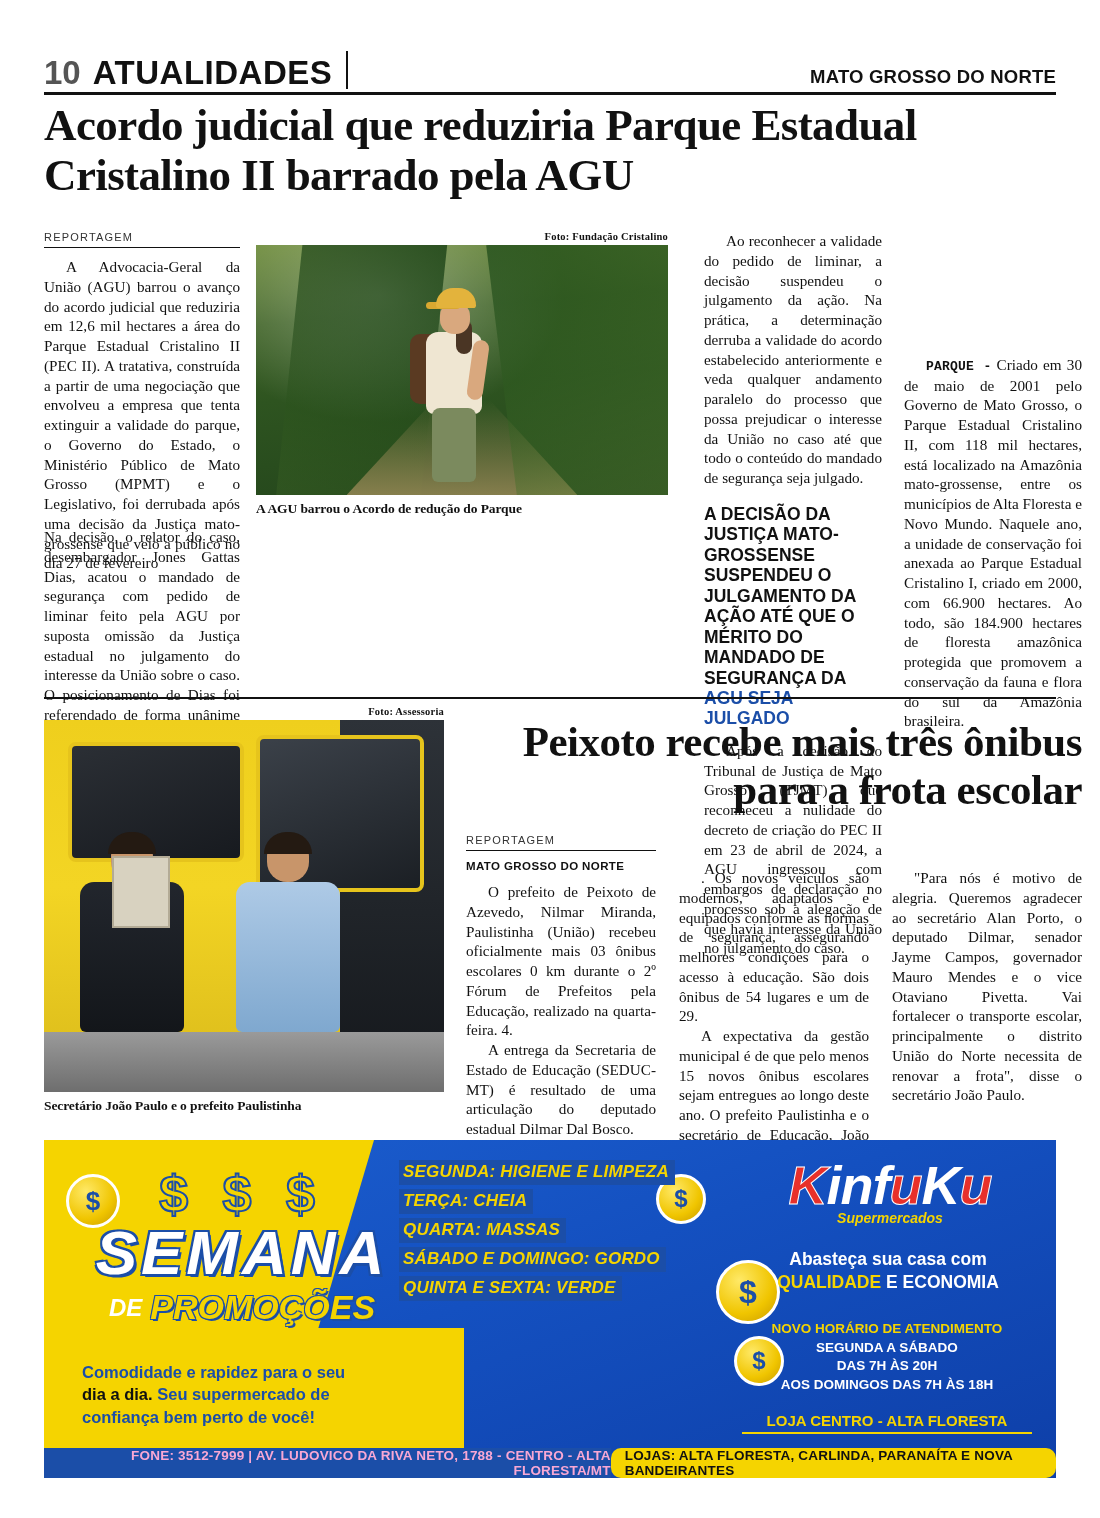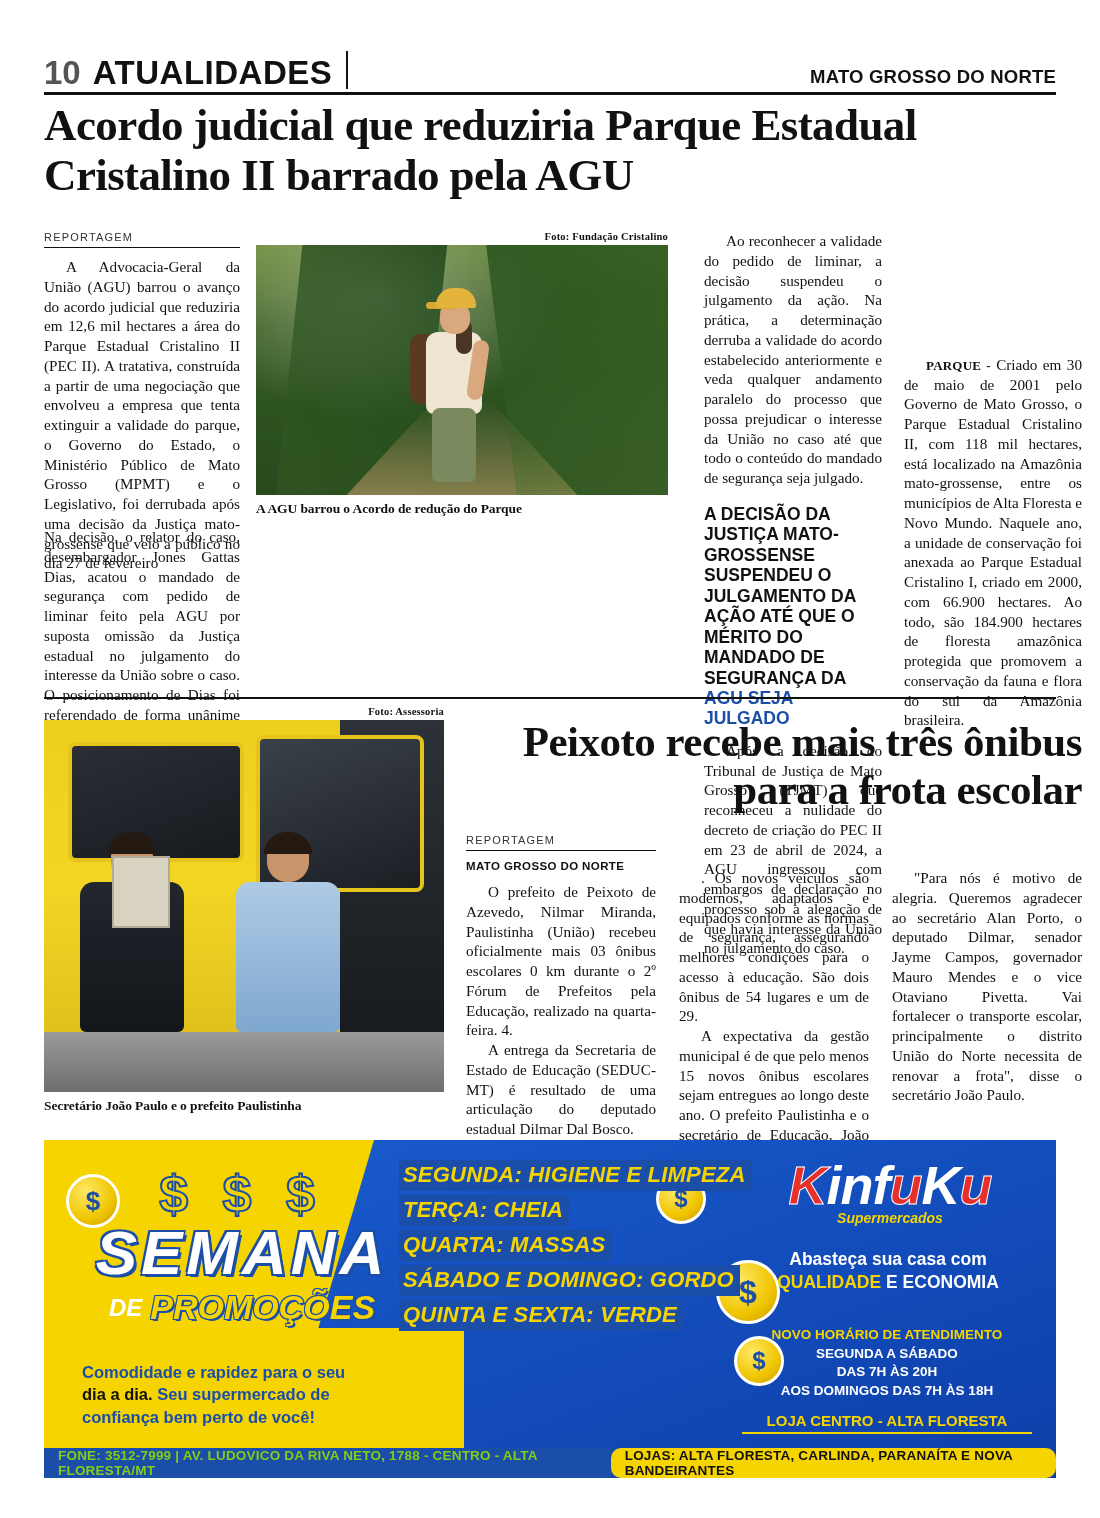--- a/index.html
+++ b/index.html
@@ -162,21 +162,21 @@
     line-height: 1.17;
     color: #111;
     margin-top: 16px;
   }
   .pullquote .hi { color: #1b4ea8; }
 
   .a1-lower { position: absolute; left: 0; top: 296px; width: 640px; }
   .a1-lower .lcol { float: left; width: 196px; }
 
   .kicker {
-    font-family: Liberation Serif, serif;
+    font-family: Liberation Mono, monospace;
     font-weight: bold;
     font-size: 13px;
     letter-spacing: 0.2px;
   }
 
   
   .sep2 {
     position: absolute;
     left: 44px;
     top: 697px;
@@ -284,21 +284,21 @@
     line-height: 1.35;
   }
   .ad-tagline .b { color: #111; }
   .ad-days {
     position: absolute;
     left: 355px; top: 20px;
     width: 300px;
   }
   .ad-day {
     font-family: "Liberation Sans", sans-serif;
-    font-size: 22px;
+    font-size: 17px;
     font-weight: bold;
     font-style: italic;
     color: #f5d400;
     background: #1b4ea8;
     display: inline-block;
     padding: 2px 6px 3px 4px;
     margin-bottom: 4px;
     letter-spacing: 0.2px;
     white-space: nowrap;
   }
@@ -342,21 +342,21 @@
     position: absolute;
     right: 24px; top: 180px;
     width: 290px;
     text-align: center;
     font-family: "Liberation Sans", sans-serif;
     color: #fff;
     font-size: 13.5px;
     font-weight: bold;
     line-height: 1.38;
   }
-  .ad-hours .y { color: #f5d400; margin-top: 6px; }
+  .ad-hours .y { color: #f5d400; }
   .ad-loja {
     position: absolute;
     right: 24px; top: 272px;
     width: 290px;
     text-align: center;
     font-family: "Liberation Sans", sans-serif;
     color: #f5d400;
     font-size: 15px;
     font-weight: bold;
     border-bottom: 2px solid #f5d400;
@@ -364,30 +364,31 @@
   }
   .ad-footer {
     position: absolute;
     left: 0; bottom: 0;
     width: 100%;
     height: 30px;
     display: flex;
   }
   .ad-footer-left {
     background: #1b4ea8;
-    color: #84cc16;
+    color: #f9a8d4;
     flex: 0 0 56%;
     font-family: "Liberation Sans", sans-serif;
     font-size: 13.5px;
     font-weight: bold;
     display: flex;
     align-items: center;
-    padding-left: 14px;
+    padding-left: 0;
     box-sizing: border-box;
     letter-spacing: 0.2px;
+    text-align: right;
   }
   .ad-footer-right {
     background: #f5d400;
     color: #111;
     flex: 1;
     font-family: "Liberation Sans", sans-serif;
     font-size: 13.5px;
     font-weight: bold;
     display: flex;
     align-items: center;

